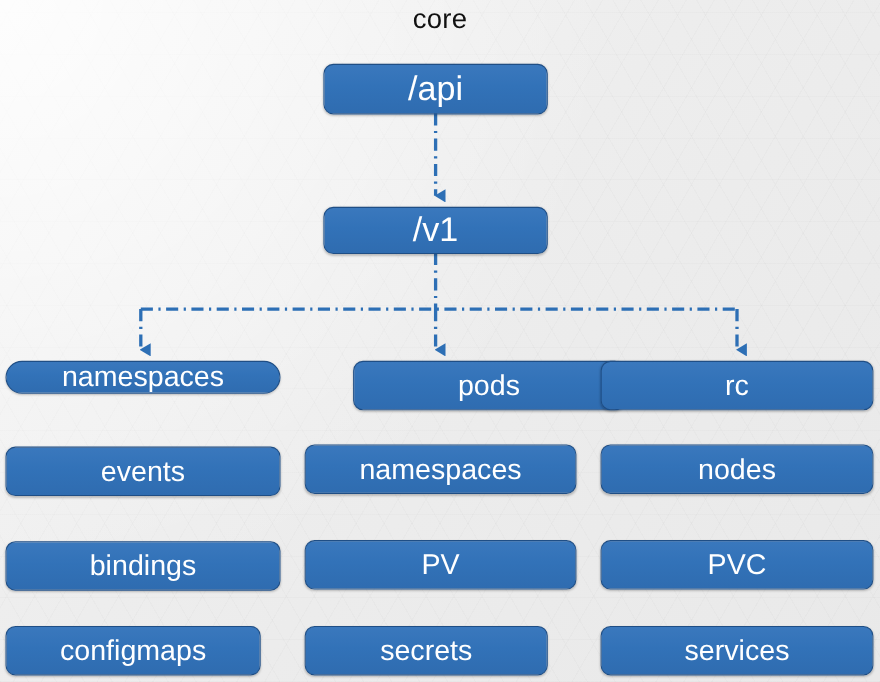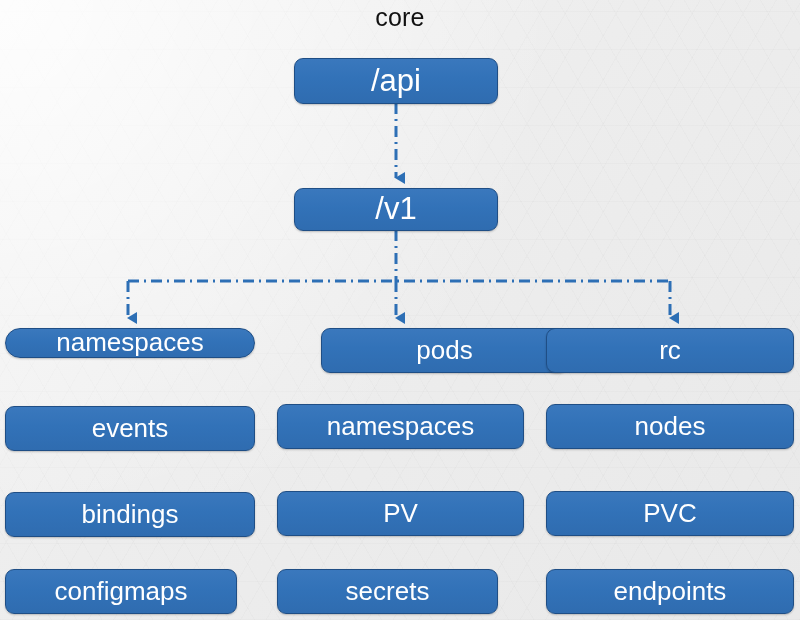--- a/index.html
+++ b/index.html
@@ -146,16 +146,16 @@
   <div class="node leaf" style="left:546px; top:328px; width:248px; height:45px;">
     <span>rc</span>
   </div>
   <div class="node leaf" style="left:546px; top:404px; width:248px; height:45px;">
     <span>nodes</span>
   </div>
   <div class="node leaf" style="left:546px; top:491px; width:248px; height:45px;">
     <span>PVC</span>
   </div>
   <div class="node leaf" style="left:546px; top:569px; width:248px; height:45px;">
-    <span>endpoints</span>
+    <span>services</span>
   </div>
 
 </div>
 
 </body></html>

